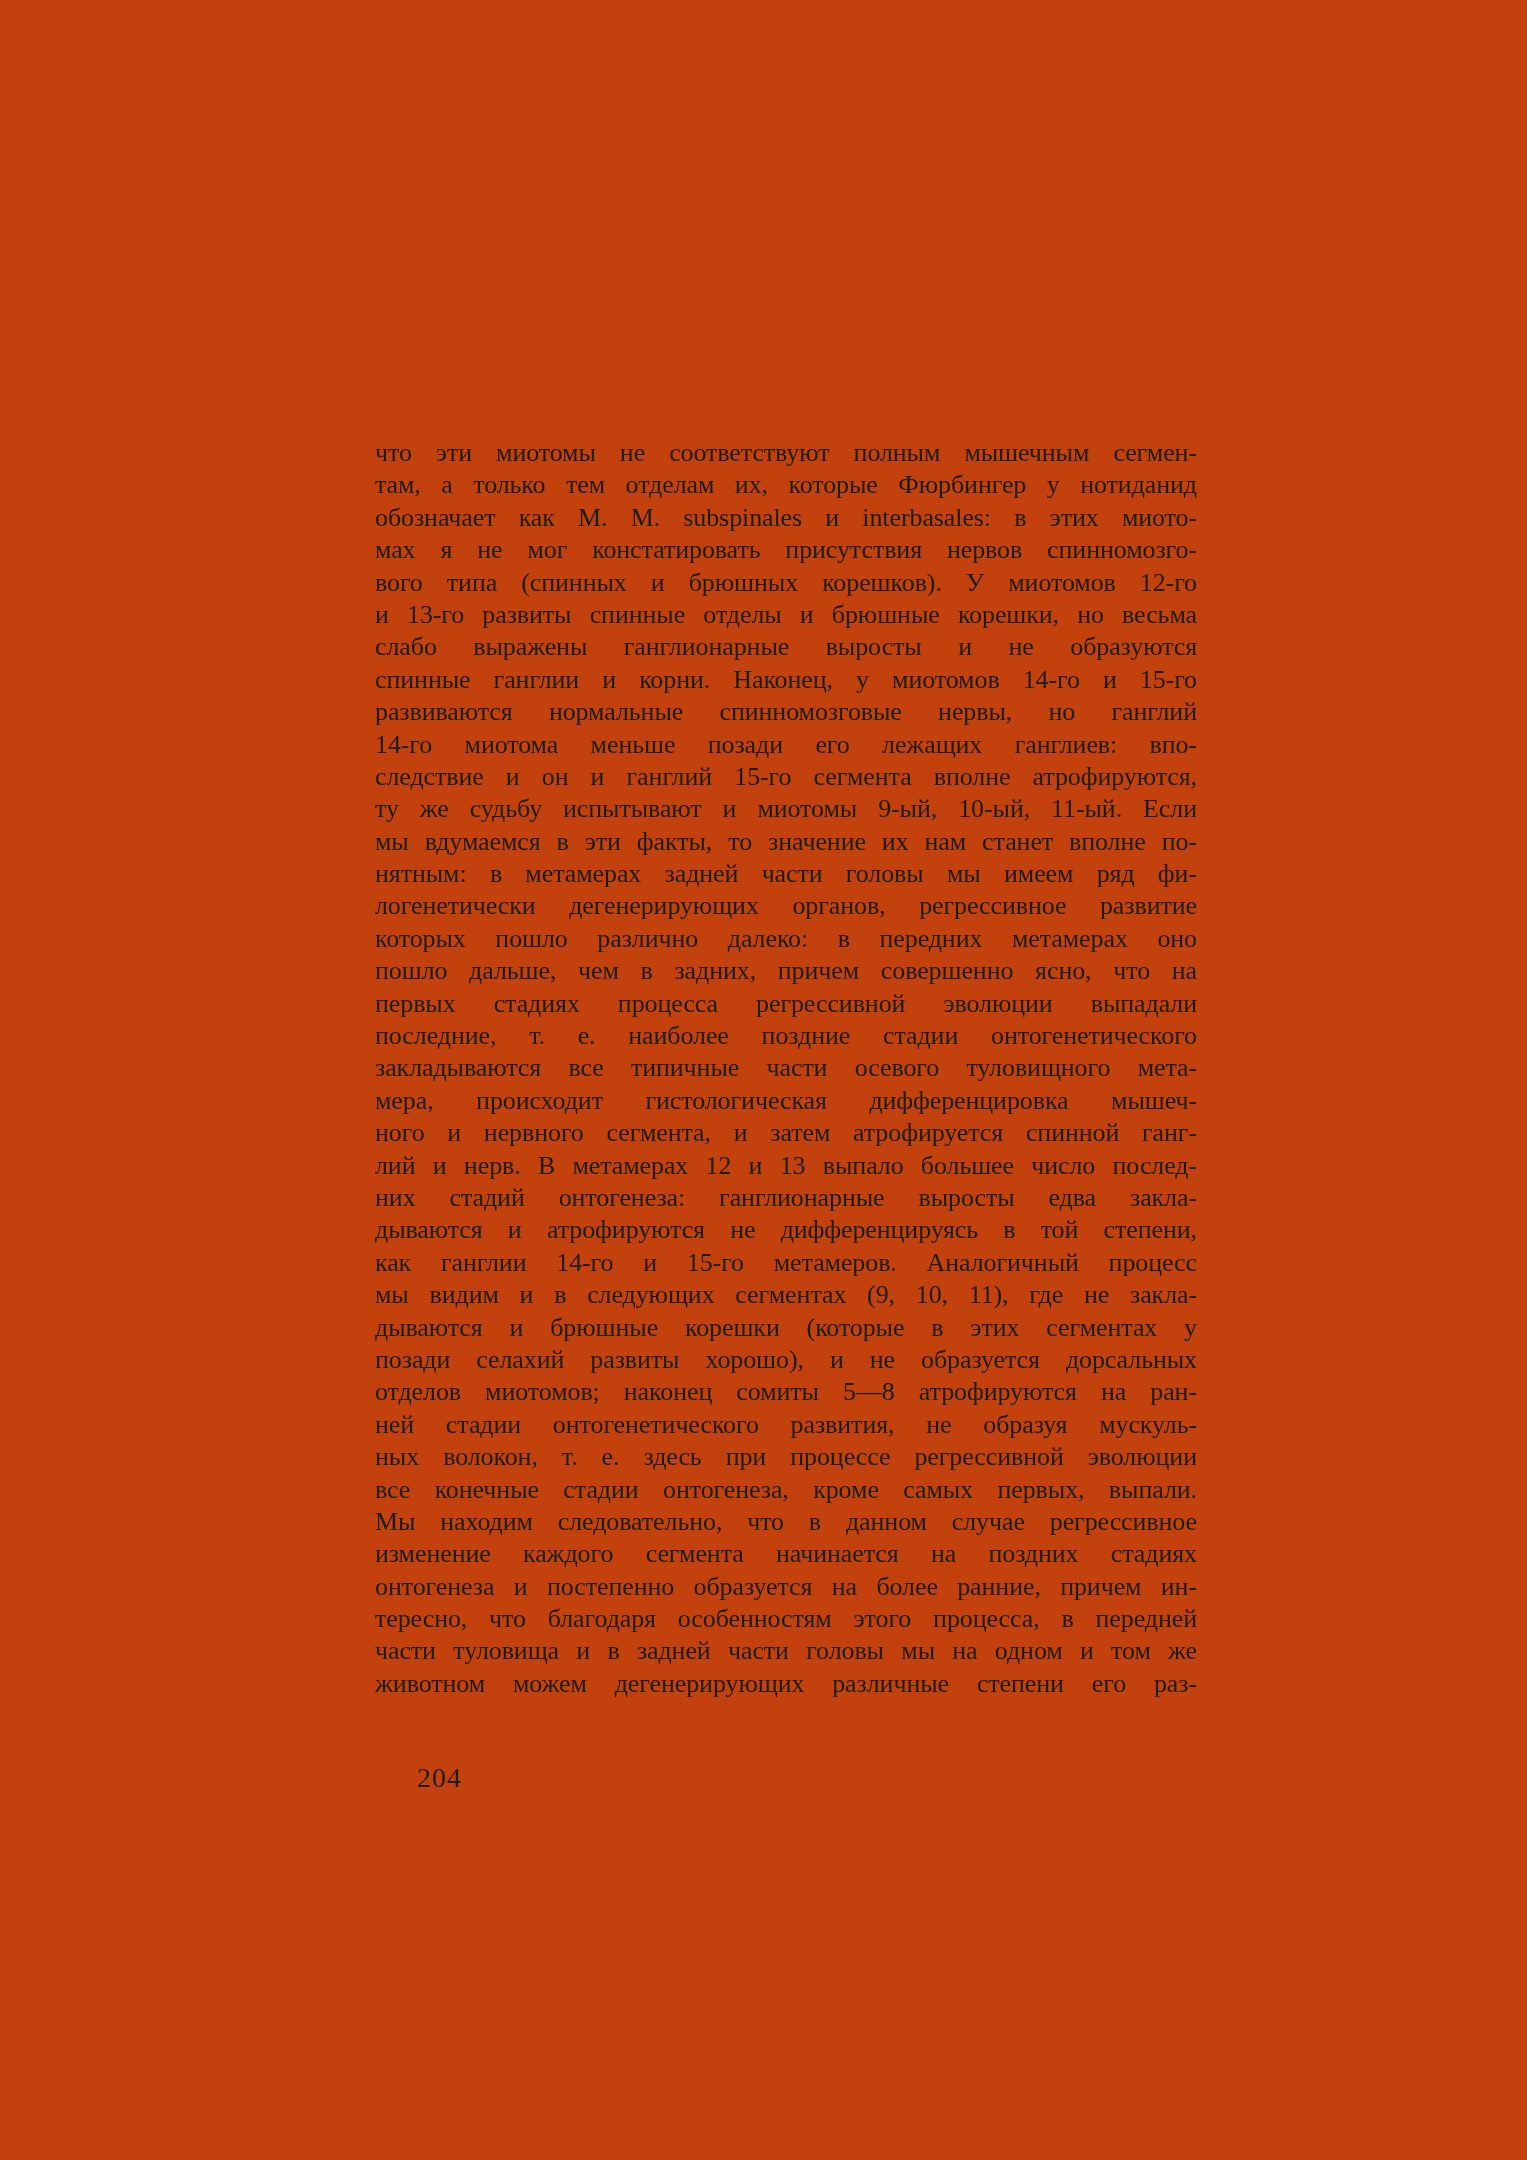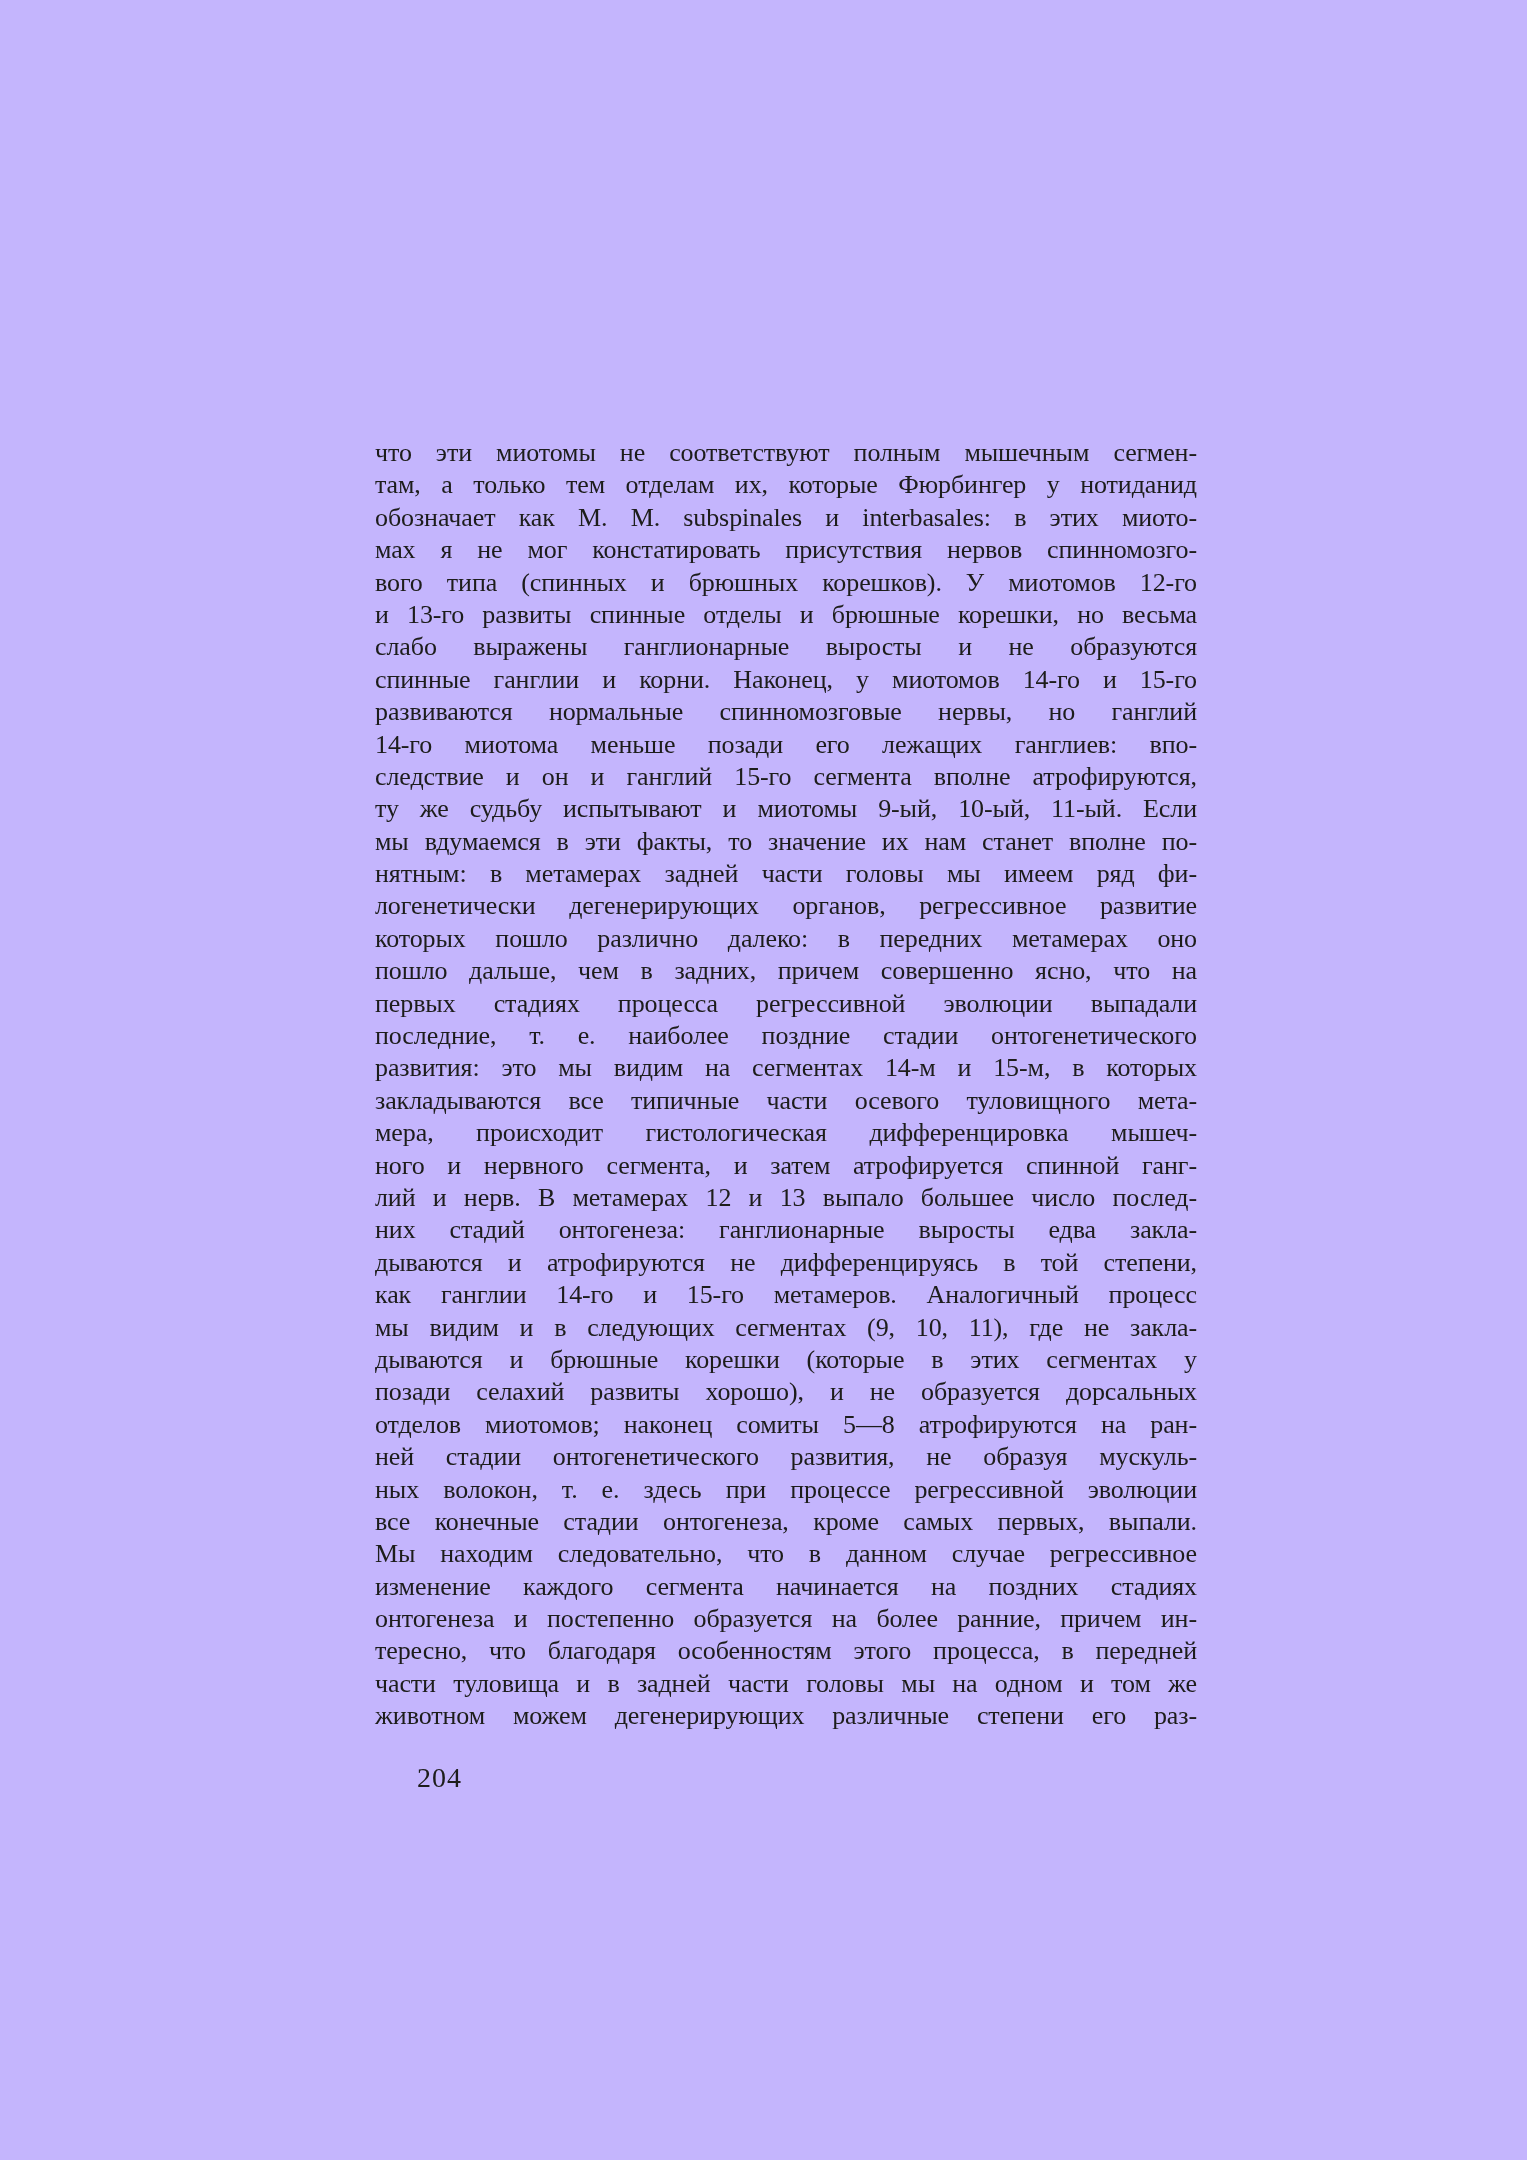--- a/index.html
+++ b/index.html
@@ -4,21 +4,21 @@
 <style>
   html, body {
     margin: 0;
     padding: 0;
     background: #fbfbf9;
   }
   .page {
     position: relative;
     width: 1527px;
     height: 2160px;
-    background: #c4b5fd;
+    background: #c2410c;
     overflow: hidden;
     font-family: "Liberation Serif", "DejaVu Serif", serif;
     color: #1d1d1b;
   }
   .text-block {
     position: absolute;
     left: 375px;
     top: 437px;
     width: 822px;
     font-size: 26px;
@@ -59,21 +59,20 @@
       <div class="text-line">14-го миотома меньше позади его лежащих ганглиев: впо-</div>
       <div class="text-line">следствие и он и ганглий 15-го сегмента вполне атрофируются,</div>
       <div class="text-line">ту же судьбу испытывают и миотомы 9-ый, 10-ый, 11-ый. Если</div>
       <div class="text-line">мы вдумаемся в эти факты, то значение их нам станет вполне по-</div>
       <div class="text-line">нятным: в метамерах задней части головы мы имеем ряд фи-</div>
       <div class="text-line">логенетически дегенерирующих органов, регрессивное развитие</div>
       <div class="text-line">которых пошло различно далеко: в передних метамерах оно</div>
       <div class="text-line">пошло дальше, чем в задних, причем совершенно ясно, что на</div>
       <div class="text-line">первых стадиях процесса регрессивной эволюции выпадали</div>
       <div class="text-line">последние, т. е. наиболее поздние стадии онтогенетического</div>
-      <div class="text-line">развития: это мы видим на сегментах 14-м и 15-м, в которых</div>
       <div class="text-line">закладываются все типичные части осевого туловищного мета-</div>
       <div class="text-line">мера, происходит гистологическая дифференцировка мышеч-</div>
       <div class="text-line">ного и нервного сегмента, и затем атрофируется спинной ганг-</div>
       <div class="text-line">лий и нерв. В метамерах 12 и 13 выпало большее число послед-</div>
       <div class="text-line">них стадий онтогенеза: ганглионарные выросты едва закла-</div>
       <div class="text-line">дываются и атрофируются не дифференцируясь в той степени,</div>
       <div class="text-line">как ганглии 14-го и 15-го метамеров. Аналогичный процесс</div>
       <div class="text-line">мы видим и в следующих сегментах (9, 10, 11), где не закла-</div>
       <div class="text-line">дываются и брюшные корешки (которые в этих сегментах у</div>
       <div class="text-line">позади селахий развиты хорошо), и не образуется дорсальных</div>

